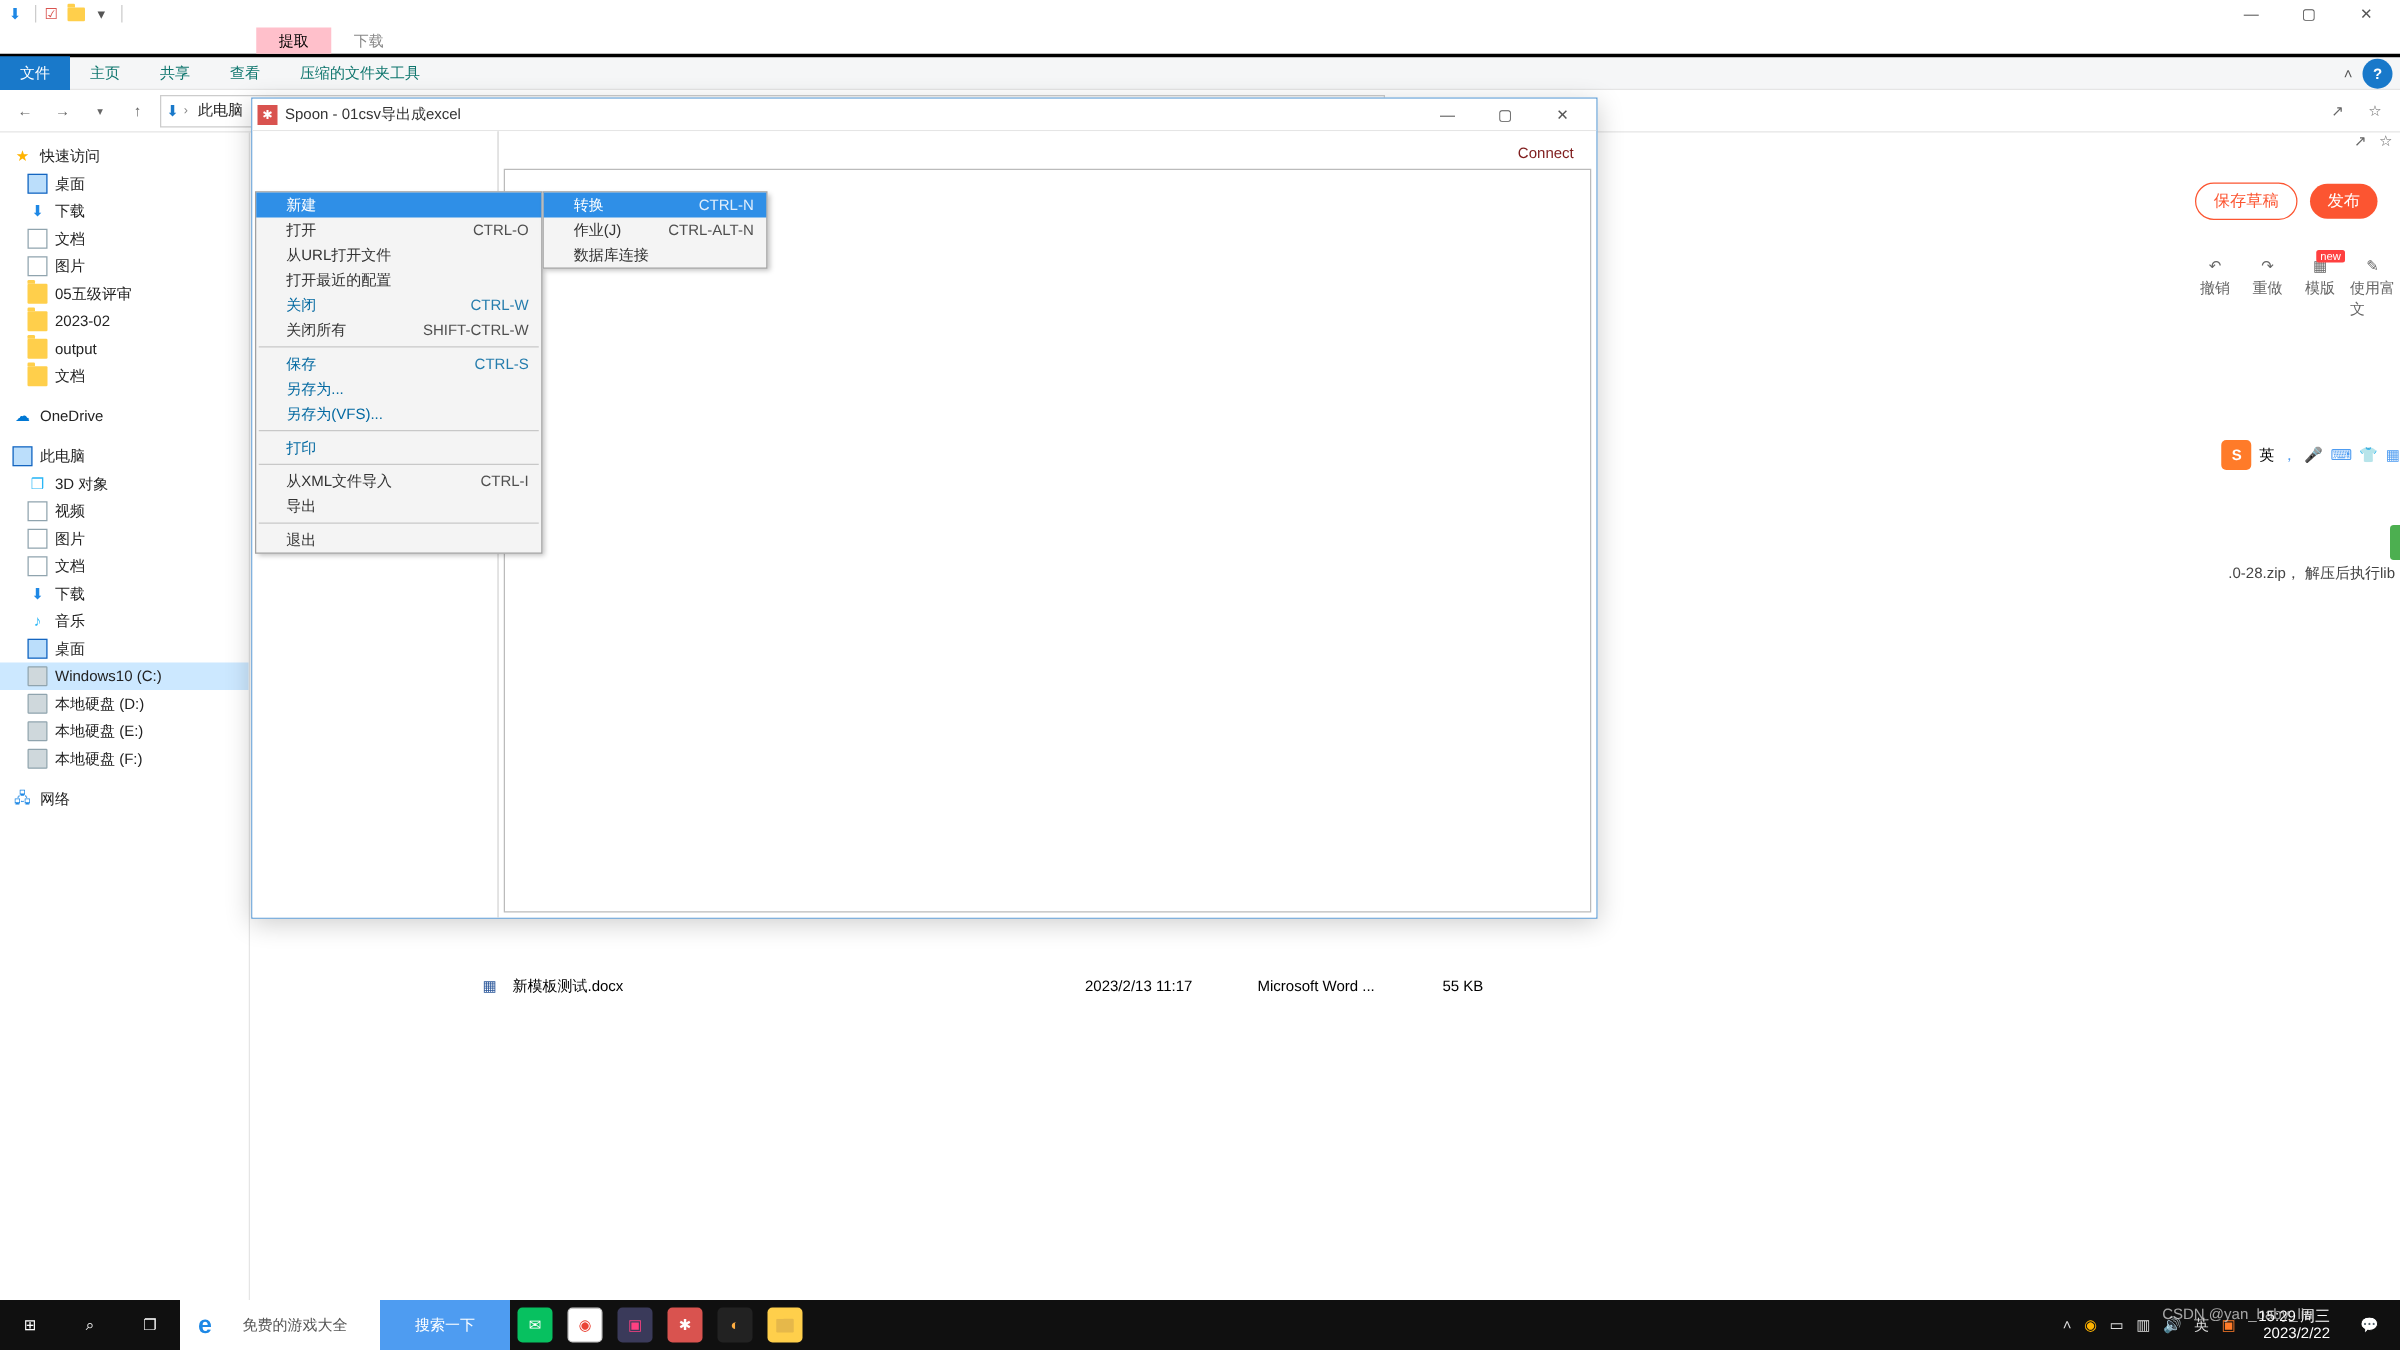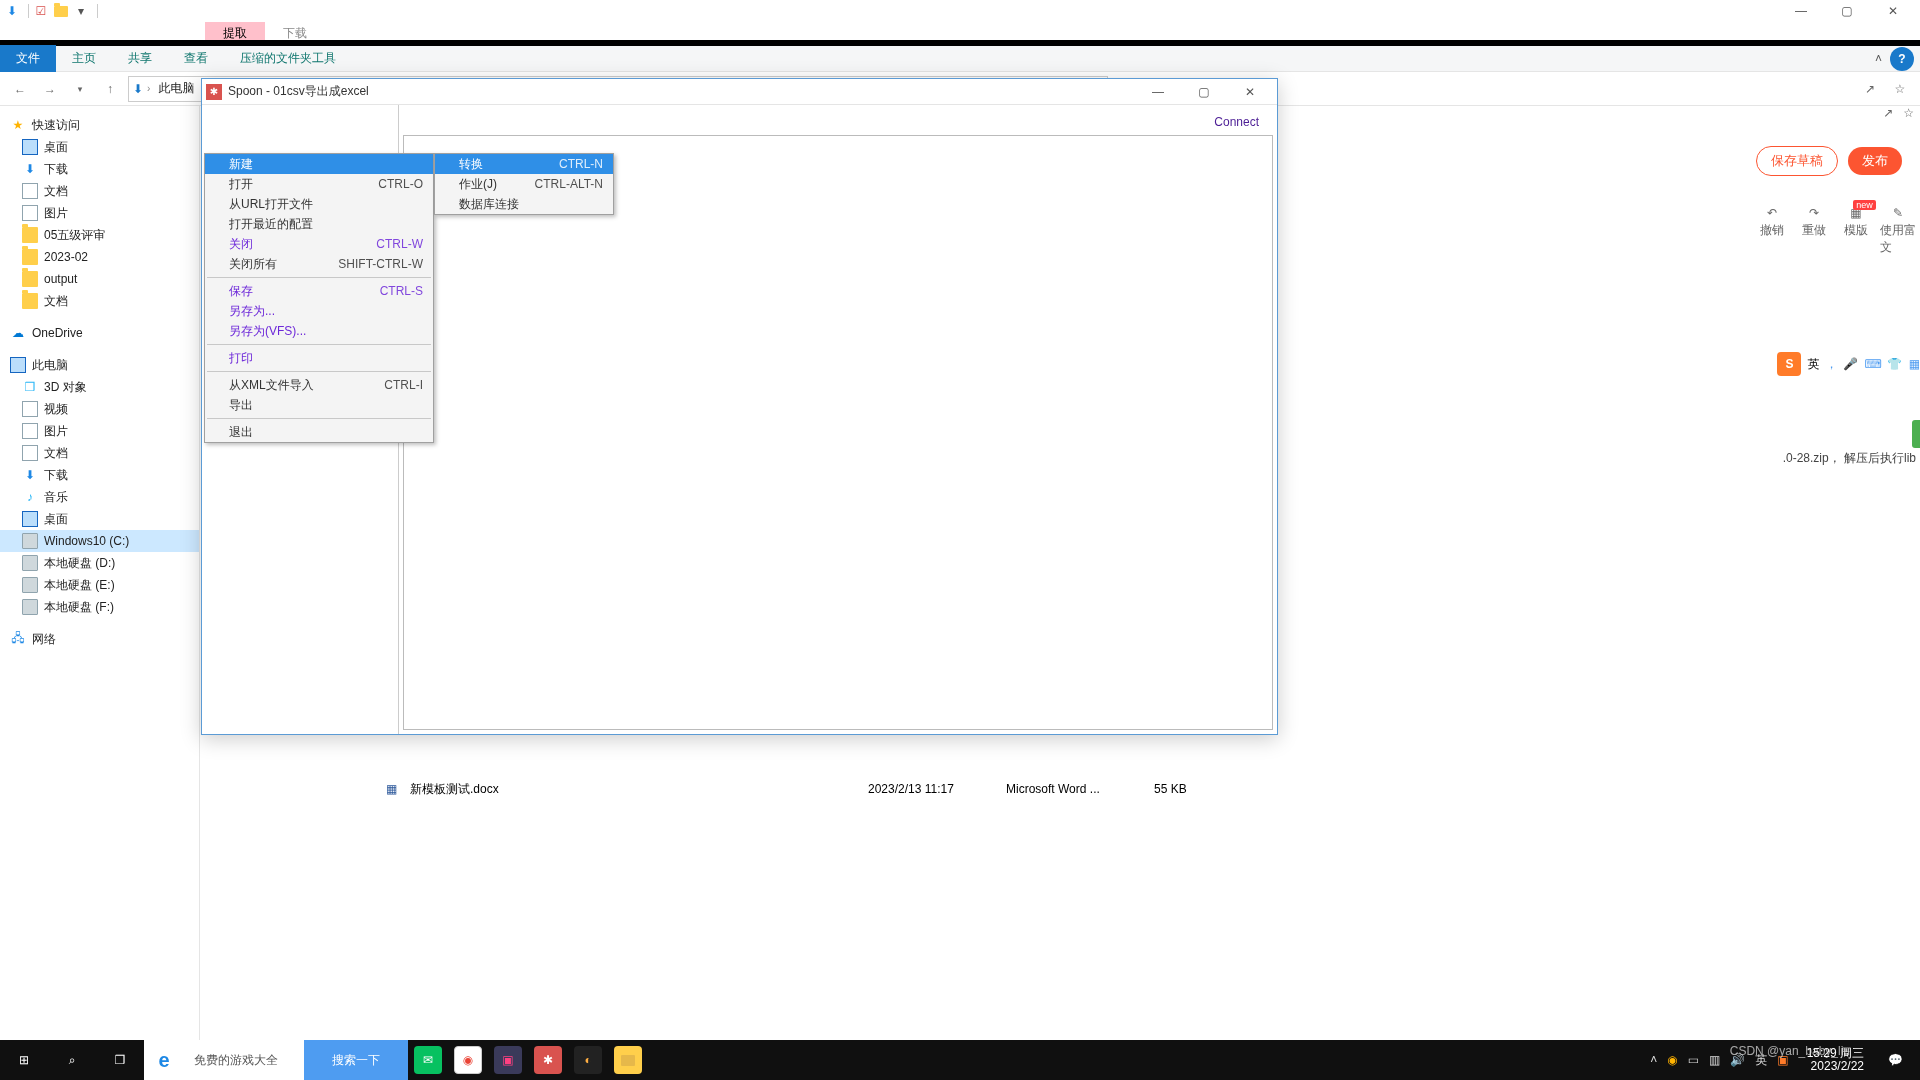--- a/index.html
+++ b/index.html
@@ -5,21 +5,21 @@
 * { margin: 0; padding: 0; box-sizing: border-box; font-family: "Microsoft YaHei", "Segoe UI", sans-serif; font-size: 12px; }
 body { width: 1920px; height: 1080px; overflow: hidden; background: #fff; position: relative; }
 
 
 .explorer { position: absolute; inset: 0; background: #fff; display: flex; flex-direction: column; }
 .exp-titlebar { height: 22px; background: #fff; display: flex; align-items: center; padding: 0 4px; }
 .exp-titlebar .qicon { width: 16px; height: 16px; margin-right: 4px; display:flex; align-items:center; justify-content:center;}
 .exp-titlebar .sep { width:1px;height:14px;background:#ccc;margin:0 4px;}
 .exp-titlebar .spacer { flex:1; }
 .exp-titlebar .winbtn { width:46px;height:22px;display:flex;align-items:center;justify-content:center;color:#555;}
-.exp-tabstrip { height: 24px; display:flex; align-items:stretch; border-bottom:6px solid #000000;}
+.exp-tabstrip { height: 24px; display:flex; align-items:stretch; border-bottom:3px solid #000000;}
 .exp-tab { padding: 3px 18px; font-size:12px; color:#444; position:relative;}
 .exp-tab.pink { background:#ffc0cb; color:#000;}
 .exp-tab.context{color:#888;}
 .exp-ribbon { height:26px; background:#f5f6f7;border-bottom:1px solid #e5e5e5;display:flex;align-items:center;}
 .exp-ribbon .file-tab{background:#1979ca;color:#fff;padding:5px 16px;font-size:12px;}
 .exp-ribbon .rtab{padding:5px 16px;color:#0f766e;}
 .exp-ribbon .spacer{flex:1;}
 .exp-ribbon .help{width:24px;height:24px;border-radius:50%;background:#1979ca;color:#fff;display:flex;align-items:center;justify-content:center;margin-right:6px;font-weight:bold;}
 .exp-ribbon .chev{margin-right:8px;color:#555;}
 .exp-nav { height:34px;display:flex;align-items:center;padding:0 8px;gap:6px;border-bottom:1px solid #e5e5e5;}
@@ -54,28 +54,28 @@
 .sp-title{height:26px;background:#fff;display:flex;align-items:center;padding:0 4px;border-bottom:1px solid #e5e5e5;}
 .sp-title .appico{width:16px;height:16px;background:#d9534f;margin-right:6px;display:flex;align-items:center;justify-content:center;color:#fff;font-size:10px;}
 .sp-title .t{flex:1;color:#333;}
 .sp-title .wb{width:46px;height:26px;display:flex;align-items:center;justify-content:center;color:#555;}
 .sp-menu{height:22px;background:#f4f4f4;display:flex;align-items:center;padding:0 4px;border-bottom:1px solid #ddd;}
 .sp-menu .mi{padding:2px 8px;}
 .sp-menu .mi.open{background:#fff;border:1px solid #aaa;border-bottom:none;}
 .sp-body{flex:1;display:flex;min-height:0;position:relative;}
 .sp-left-pane{width:197px;border-right:1px solid #ccc;background:#fff;}
 .sp-right-pane{flex:1;background:#fff;position:relative;}
-.sp-connect{position:absolute;right:18px;top:10px;color:#4c1d95;}
+.sp-connect{position:absolute;right:18px;top:10px;color:#7f1d1d;}
 .sp-canvas-border{position:absolute;left:4px;right:4px;top:30px;bottom:4px;border:1px solid #bbb;}
 
 
 .dd{position:absolute;background:#f4f4f4;border:1px solid #a0a0a0;box-shadow:2px 2px 4px rgba(0,0,0,.25);}
 .dd .row{display:flex;align-items:center;height:20px;padding:0 10px 0 24px;color:#333;white-space:nowrap;position:relative;}
 .dd .row.hi{background:#2f8fe7;color:#fff;}
-.dd .row.dis{color:#6d28d9;gap:24px;}
+.dd .row.dis{color:#0369a1;gap:24px;}
 .dd .row .lab{flex:1;padding-right:30px;}
 .dd .row .acc{color:inherit;opacity:.85;text-align:center;}
 .dd .sep{height:1px;background:#c8c8c8;margin:3px 2px;}
 .dd1{left:2px;top:48px;width:230px;}
 .dd2{left:232px;top:48px;width:180px;}
 
 
 .rstrip{position:absolute;right:0;top:100px;width:170px;}
 .rstrip .row1{display:flex;gap:10px;justify-content:flex-end;padding:6px;}
 .rstrip .ic{color:#666;}

